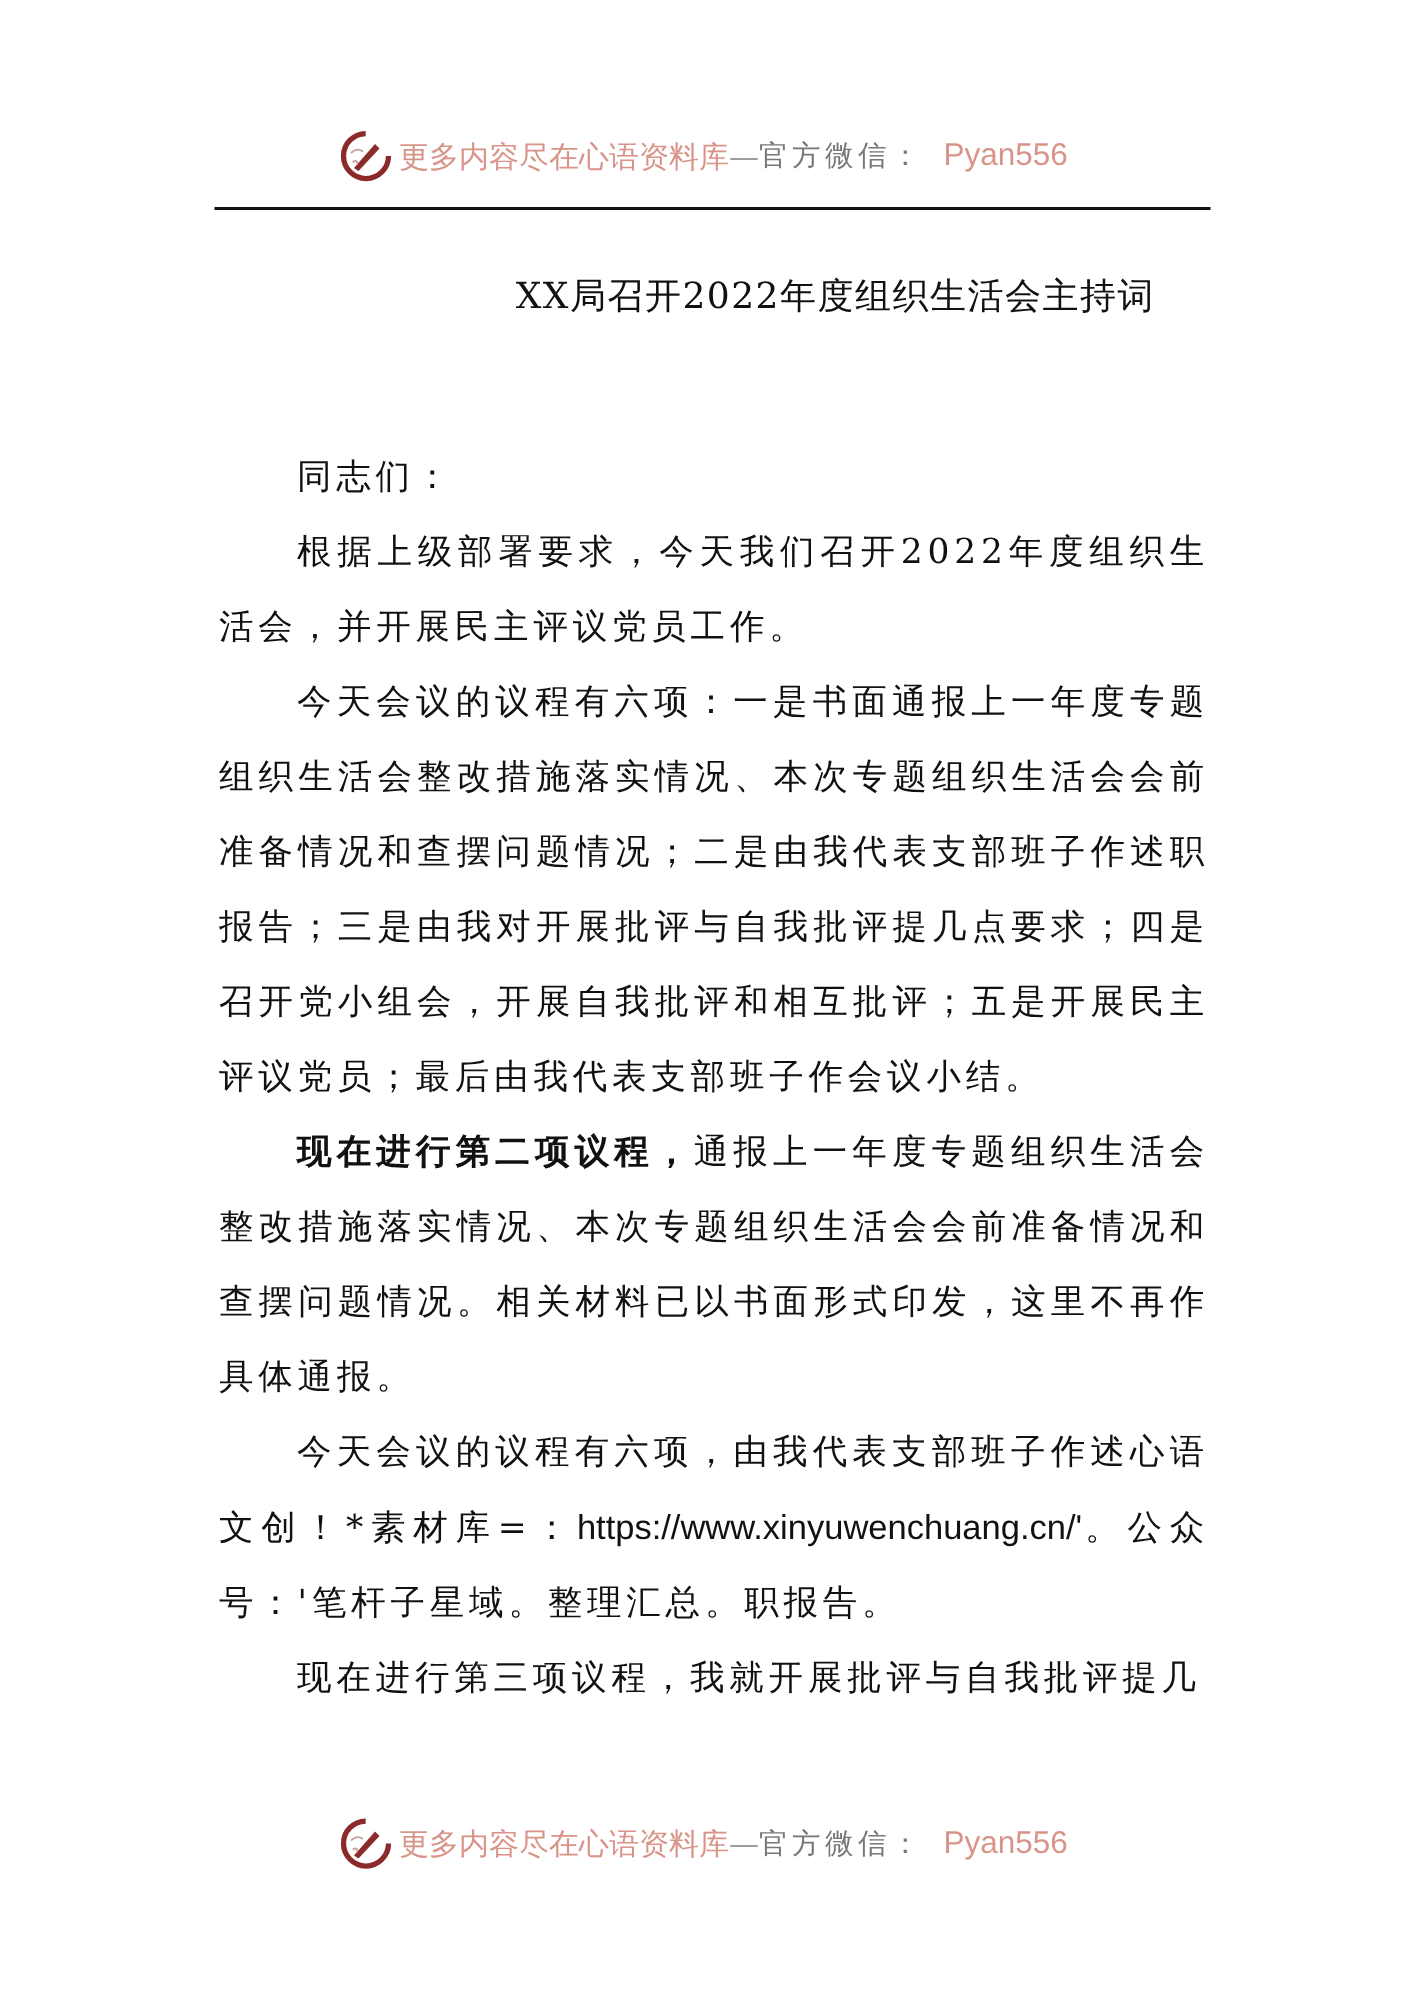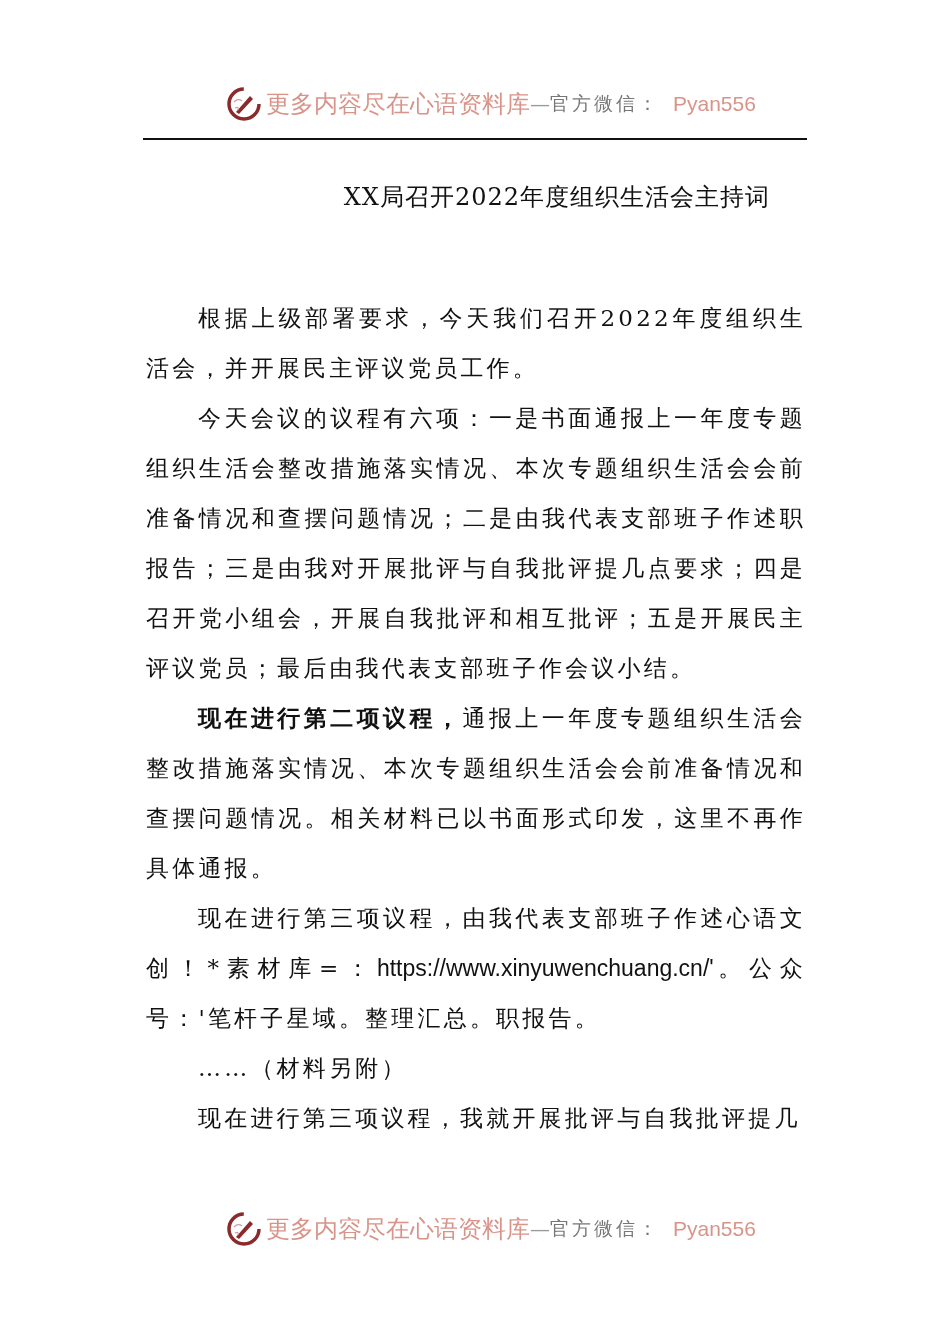--- a/index.html
+++ b/index.html
@@ -27,21 +27,21 @@
     .watermark.bottom { top: 1207px; }
     .wm-logo {
       width: 36px;
       height: 36px;
       margin-right: 4px;
       display: inline-block;
     }
     .wm-red {
       color: #d9948a;
       font-family: "DejaVu Serif", "Liberation Serif", serif;
-      font-size: 24px;
+      font-size: 20px;
       letter-spacing: 0px;
       text-align: center;
     }
     .wm-dash {
       color: #9a9a9a;
       font-size: 20px;
     }
     .wm-gray {
       color: #777777;
       font-family: "DejaVu Serif", "Liberation Serif", serif;
@@ -111,33 +111,33 @@
   <span class="wm-gray">官方微信：</span>
   <span class="wm-id">Pyan556</span>
 </div>
 
 <div class="header-rule"></div>
 
 <div class="doc-title">XX局召开2022年度组织生活会主持词</div>
 
 <div class="body-text">
   <p class="para">
+    <span>同志们：</span>
+  </p>
+  <p class="para">
     <span>根据上级部署要求，今天我们召开2022年度组织生活会，并开展民主评议党员工作。</span>
   </p>
   <p class="para">
     <span>今天会议的议程有六项：一是书面通报上一年度专题组织生活会整改措施落实情况、本次专题组织生活会会前准备情况和查摆问题情况；二是由我代表支部班子作述职报告；三是由我对开展批评与自我批评提几点要求；四是召开党小组会，开展自我批评和相互批评；五是开展民主评议党员；最后由我代表支部班子作会议小结。</span>
   </p>
   <p class="para">
     <span class="bold-lead">现在进行第二项议程，</span><span>通报上一年度专题组织生活会整改措施落实情况、本次专题组织生活会会前准备情况和查摆问题情况。相关材料已以书面形式印发，这里不再作具体通报。</span>
   </p>
   <p class="para">
-    <span>现在进行第三项议程，由我代表支部班子作述心语文创！*素材库=：</span><span class="url">https://www.xinyuwenchuang.cn/'</span><span>。公众号：'笔杆子星域。整理汇总。职报告。</span>
-  </p>
-  <p class="para">
-    <span>……（材料另附）</span>
+    <span>今天会议的议程有六项，由我代表支部班子作述心语文创！*素材库=：</span><span class="url">https://www.xinyuwenchuang.cn/'</span><span>。公众号：'笔杆子星域。整理汇总。职报告。</span>
   </p>
   <p class="para">
     <span>现在进行第三项议程，我就开展批评与自我批评提几</span>
   </p>
 </div>
 
 <div class="watermark bottom">
   <svg class="wm-logo" viewBox="0 0 36 36">
     <circle cx="18" cy="18" r="15" fill="none" stroke="#8b2a2a" stroke-width="3.5" stroke-dasharray="70 25"></circle>
     <path d="M10 26 L24 10 L27 13 L13 28 Z" fill="#8b2a2a"></path>

